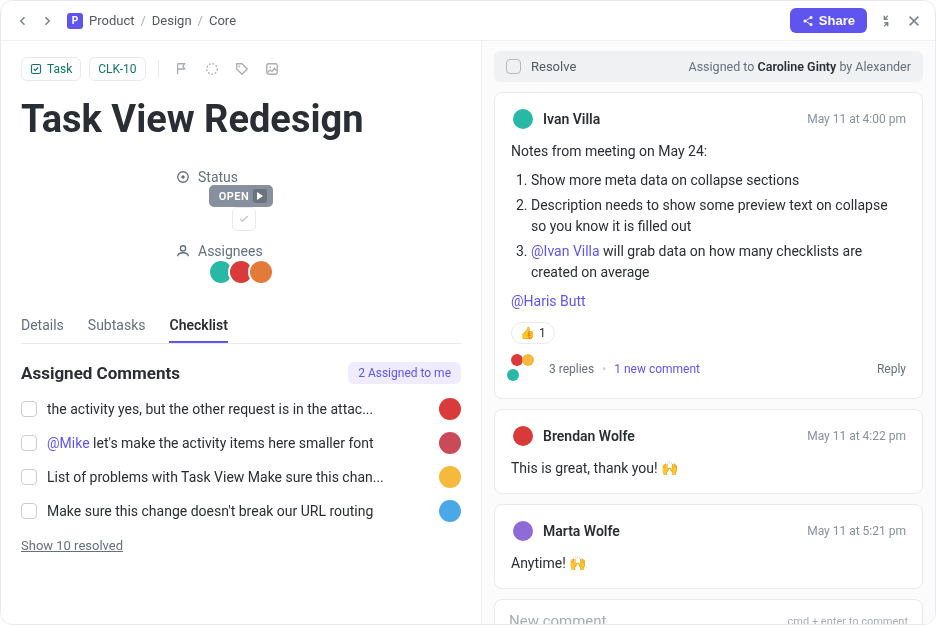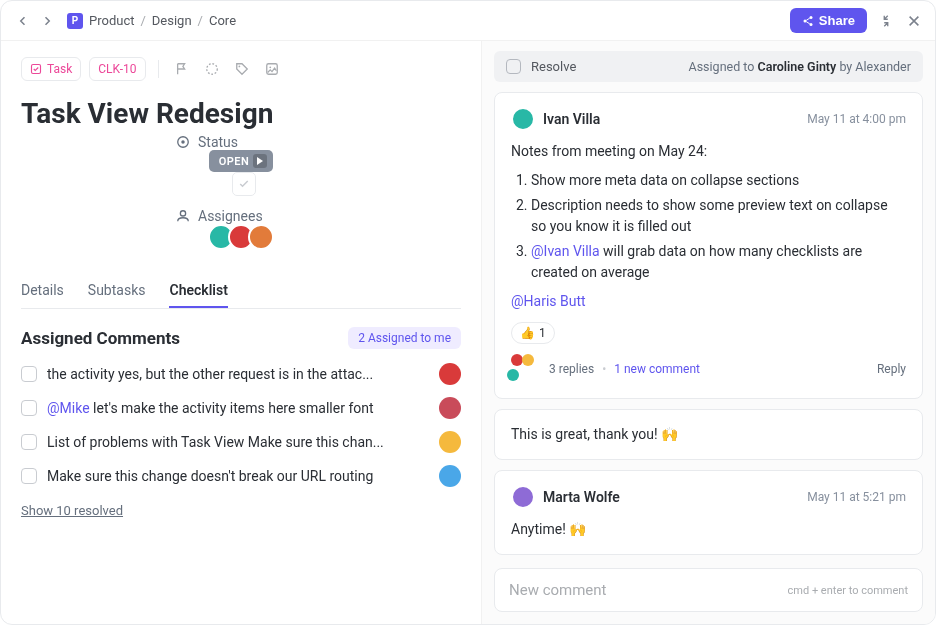--- a/index.html
+++ b/index.html
@@ -9,23 +9,23 @@
 .nav-arrow{width:20px;height:20px;display:flex;align-items:center;justify-content:center;color:#7c828d;cursor:pointer;}
 .breadcrumb{display:flex;align-items:center;gap:6px;margin-left:10px;color:#54585f;font-size:13px;}
 .bc-logo{width:16px;height:16px;background:#5f55ee;border-radius:3px;color:#fff;display:flex;align-items:center;justify-content:center;font-size:10px;font-weight:700;}
 .bc-sep{color:#a9acb0;}
 .topbar-right{margin-left:auto;display:flex;align-items:center;gap:10px;}
 .share-btn{background:#5f55ee;color:#fff;border:none;border-radius:6px;padding:5px 12px;font-size:13px;font-weight:600;display:flex;align-items:center;gap:5px;cursor:pointer;}
 .tb-icon{width:18px;height:18px;display:flex;align-items:center;justify-content:center;color:#7c828d;cursor:pointer;}
 .main{display:flex;height:calc(100% - 40px);}
 .left-panel{flex:0 0 480px;padding:16px 20px 0 20px;display:flex;flex-direction:column;}
 .task-toolbar{display:flex;align-items:center;gap:8px;margin-bottom:16px;}
-.task-chip{display:flex;align-items:center;gap:5px;border:1px solid #e8eaed;border-radius:6px;padding:4px 8px;font-size:12px;color:#ec4899;cursor:pointer;}
+.task-chip{display:flex;align-items:center;gap:5px;border:1px solid #e8eaed;border-radius:6px;padding:4px 8px;font-size:12px;color:#0f766e;cursor:pointer;}
 .tool-icon{width:22px;height:22px;display:flex;align-items:center;justify-content:center;color:#a9acb0;cursor:pointer;}
-h1.title{font-size:28px;font-weight:700;margin-bottom:4px;color:#2a2e34;}
+h1.title{font-size:38px;font-weight:700;margin-bottom:28px;color:#2a2e34;}
 .meta-row{display:flex;align-items:center;margin-bottom:12px;flex-direction:column;}
 .meta-label{display:flex;align-items:center;gap:8px;width:130px;color:#656f7d;font-size:14px;}
 .meta-label svg{width:14px;height:14px;}
 .status-pill{display:inline-flex;align-items:center;gap:4px;background:#87909e;color:#fff;font-size:11px;font-weight:600;padding:4px 6px 4px 10px;border-radius:5px;letter-spacing:.5px;}
 .status-play{width:14px;height:14px;background:rgba(0,0,0,.2);border-radius:3px;display:flex;align-items:center;justify-content:center;}
 .status-check{width:24px;height:24px;border:1px solid #e8eaed;border-radius:5px;margin-left:6px;display:flex;align-items:center;justify-content:center;color:#c9ccd1;cursor:pointer;}
 .avatars{display:flex;}
 .avatar{width:26px;height:26px;border-radius:50%;border:2px solid #fff;margin-left:-6px;background:#ccc;display:flex;align-items:center;justify-content:center;color:#fff;font-size:11px;font-weight:600;}
 .avatar:first-child{margin-left:0;}
 .tabs{display:flex;gap:24px;border-bottom:1px solid #e8eaed;margin-top:12px;margin-bottom:18px;}
@@ -266,20 +266,25 @@
           <span style="display:inline-block;width:12px;height:12px;border-radius:50%;background:#28b8a6;margin-left:-4px"></span>
         </div>
         <span>3 replies</span>
         <span class="sep-dot">•</span>
         <span class="nc-link">1 new comment</span>
         <span class="reply">Reply</span>
       </div>
     </div>
 
     <div class="comment-card">
+      <div class="card-head">
+        <div class="avatar" style="width:24px;height:24px;background:#d83a3a"></div>
+        <span class="name">Brendan Wolfe</span>
+        <span class="time">May 11 at 4:22 pm</span>
+      </div>
       <div class="card-body">This is great, thank you! 🙌</div>
     </div>
 
     <div class="comment-card">
       <div class="card-head">
         <div class="avatar" style="width:24px;height:24px;background:#8e6bd6"></div>
         <span class="name">Marta Wolfe</span>
         <span class="time">May 11 at 5:21 pm</span>
       </div>
       <div class="card-body">Anytime! 🙌</div>

